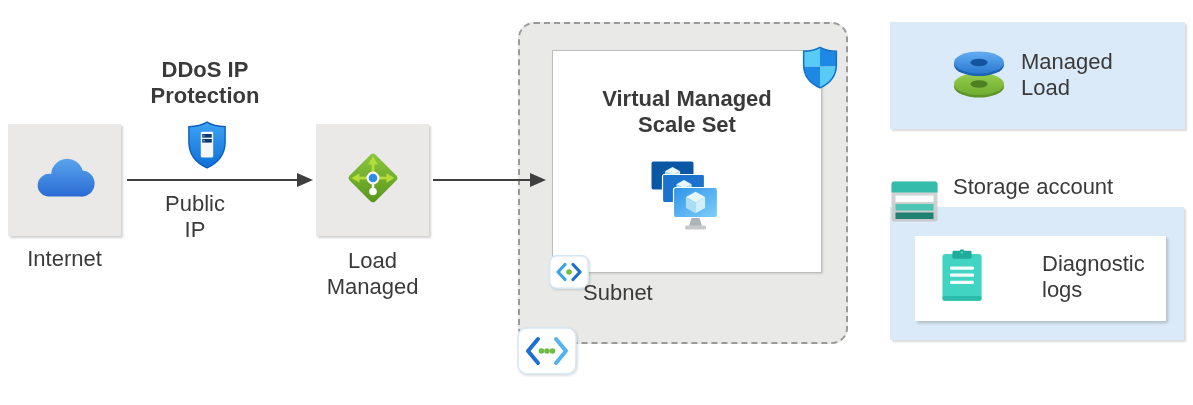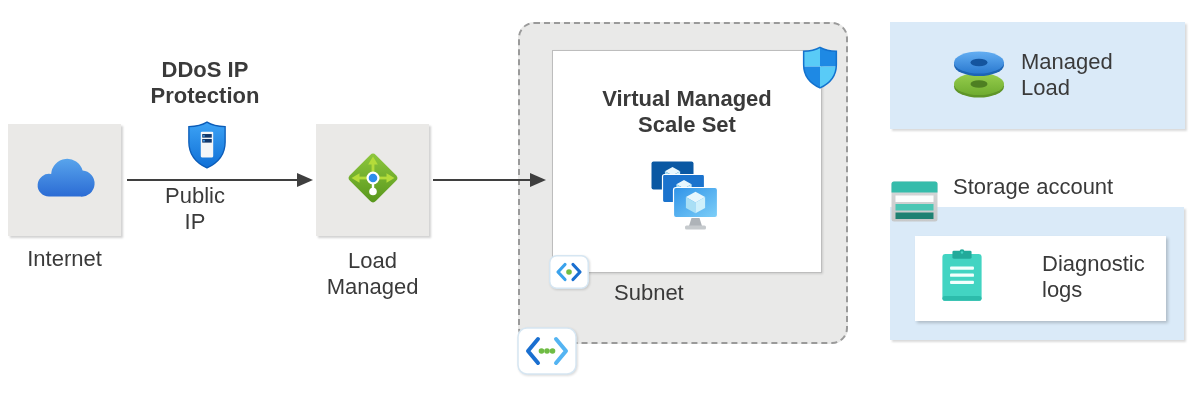--- a/index.html
+++ b/index.html
@@ -77,21 +77,21 @@
       <rect x="15.5" y="12" width="13" height="27" rx="1.2" fill="#f4f6f8"></rect>
       <rect x="17" y="14.5" width="10" height="3.8" fill="#12386b"></rect>
       <rect x="17" y="19.7" width="10" height="3.8" fill="#12386b"></rect>
       <circle cx="18.8" cy="16.4" r="1" fill="#4aa3ee"></circle>
       <circle cx="18.8" cy="21.6" r="1" fill="#4aa3ee"></circle>
     </svg>
   </span>
 
   <div class="arrow-line" style="left:127px; top:179px; width:172px;"></div>
   <div class="arrow-head" style="left:297px; top:172.5px;"></div>
-  <div class="abs label center" style="left:145px; top:183px; width:100px;">Public
+  <div class="abs label center" style="left:145px; top:191px; width:100px;">Public
 IP</div>
 
   <div class="node-box" style="left:316px; top:124px; width:113px; height:112px;">
     <span>
       <svg width="54" height="54" viewBox="0 0 54 54">
         <defs>
           <linearGradient id="lbg" x1="0" y1="0" x2="1" y2="1">
             <stop offset="0" stop-color="#8fc83f"></stop>
               <stop offset="1" stop-color="#56951b"></stop>
           </linearGradient>
@@ -171,21 +171,21 @@
   </span>
 
   <span class="abs z3 icon-badge" style="left:549px; top:255px;">
     <svg width="40" height="34" viewBox="0 0 40 34">
       <rect x="0.75" y="0.75" width="38.5" height="32.5" rx="7" fill="#ffffff" stroke="#d6e6f2" stroke-width="1.5"></rect>
       <path d="M16 9.5 L9 17 L16 24.5" fill="none" stroke="#3aa2ec" stroke-width="3.2" stroke-linecap="round" stroke-linejoin="round"></path>
       <path d="M24 9.5 L31 17 L24 24.5" fill="none" stroke="#1a6fd0" stroke-width="3.2" stroke-linecap="round" stroke-linejoin="round"></path>
       <circle cx="20" cy="17" r="2.8" fill="#72be44"></circle>
     </svg>
   </span>
-  <div class="abs label z3" style="left:614px; top:280px;">Subnet</div>
+  <div class="abs label z3" style="left:583px; top:280px;">Subnet</div>
 
   <span class="abs z3 icon-badge" style="left:517px; top:327px;">
     <svg width="60" height="48" viewBox="0 0 60 48">
       <rect x="1" y="1" width="58" height="46" rx="9" fill="#ffffff" stroke="#d6e6f2" stroke-width="1.5"></rect>
       <path d="M21 12 L11 24 L21 36" fill="none" stroke="#1a6fd0" stroke-width="4" stroke-linecap="round" stroke-linejoin="round"></path>
       <path d="M39 12 L49 24 L39 36" fill="none" stroke="#54b4f2" stroke-width="4" stroke-linecap="round" stroke-linejoin="round"></path>
       <circle cx="24.5" cy="24" r="2.8" fill="#6fbc44"></circle>
       <circle cx="30" cy="24" r="2.8" fill="#6fbc44"></circle>
       <circle cx="35.5" cy="24" r="2.8" fill="#6fbc44"></circle>
     </svg>

